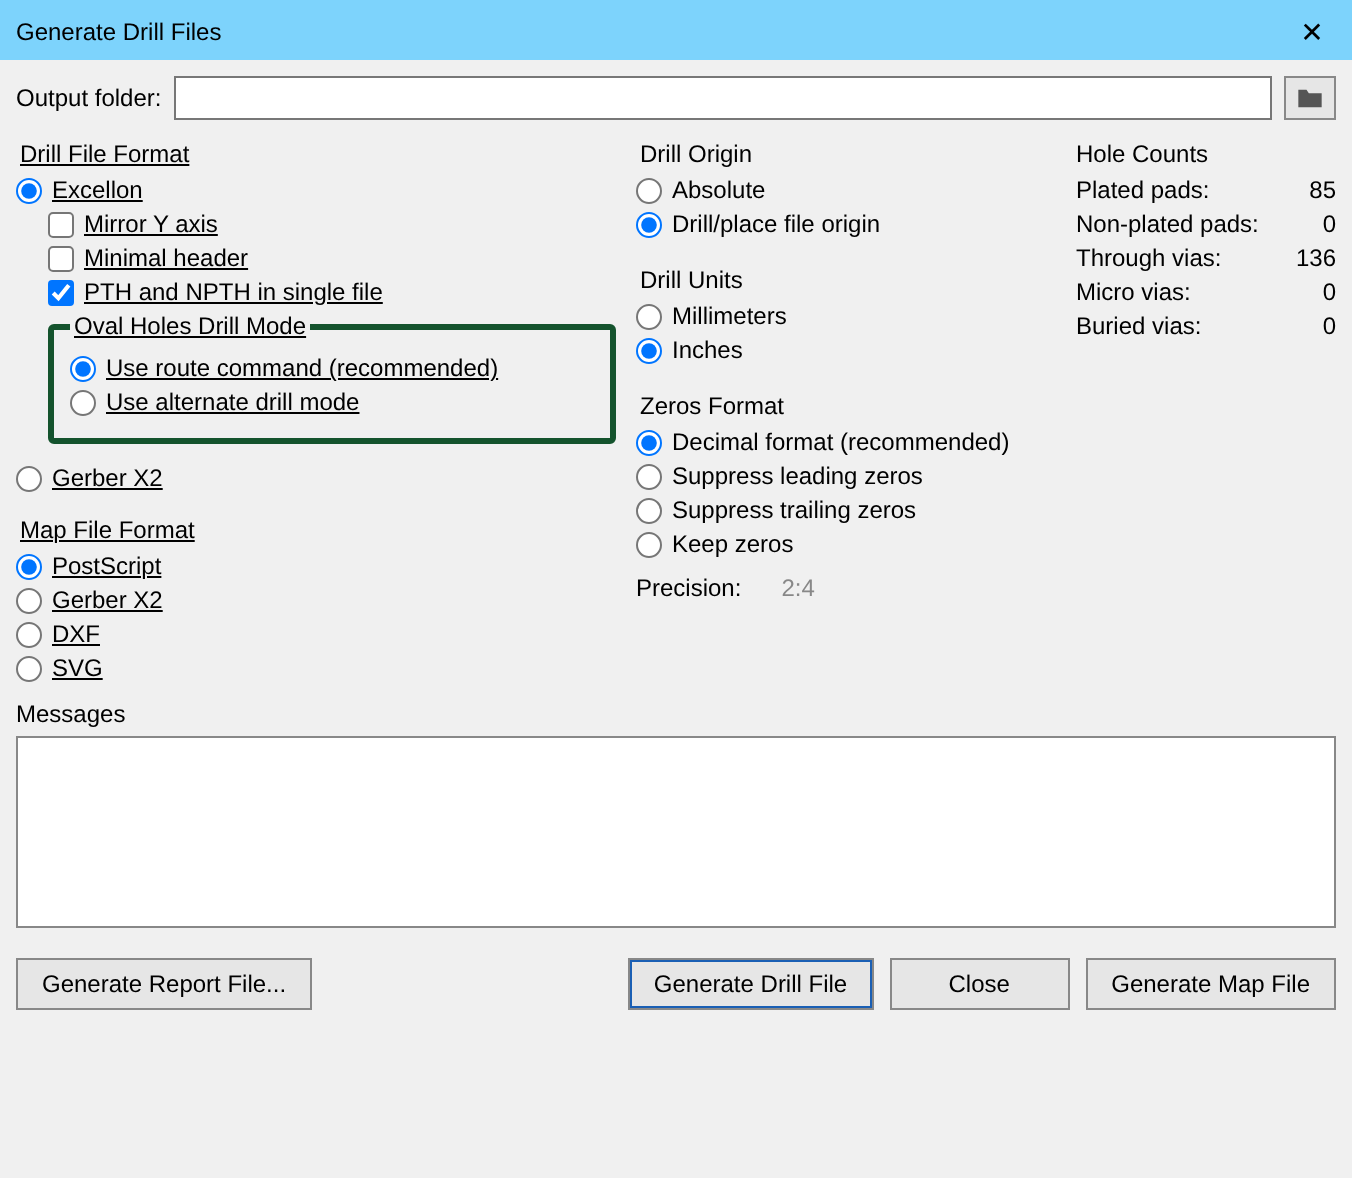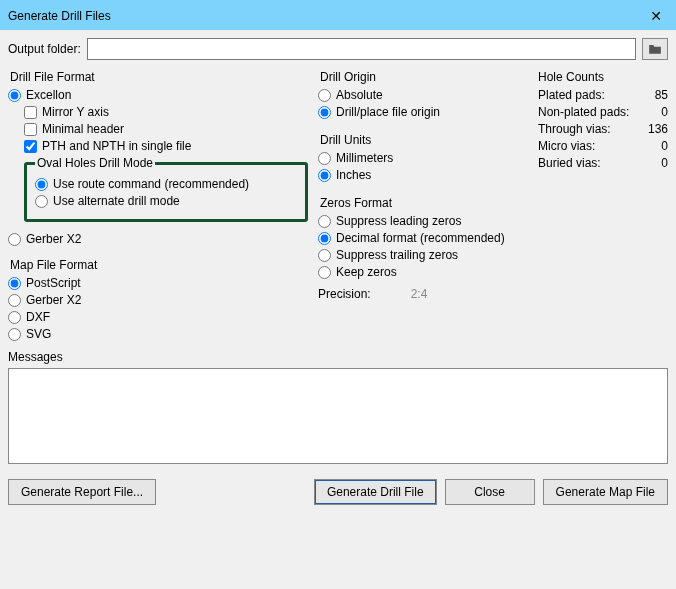--- a/index.html
+++ b/index.html
@@ -49,21 +49,21 @@
     width: 26px; height: 22px;
     border: 1px solid #888;
     background: #e6e6e6;
     display: flex; align-items: center; justify-content: center;
     cursor: pointer;
   }
   .columns {
     display: flex;
     gap: 10px;
   }
-  .col-left { flex: 0 0 300px; }
+  .col-left { flex: 0 0 300px; text-decoration: underline; }
   .col-mid  { flex: 0 0 210px; }
   .col-right{ flex: 1; }
   fieldset {
     border: 3px solid #14532d;
     padding: 4px 8px 8px 8px;
     margin: 0 0 10px 0;
     border-radius: 3px;
   }
   legend, .group-title {
     font-size: 12px;
@@ -91,21 +91,21 @@
     display: flex;
     justify-content: space-between;
     margin: 3px 0;
   }
   .precision-row {
     display: flex;
     align-items: center;
     gap: 20px;
     margin-top: 8px;
   }
-  .precision-row .val { color: #888; margin-left: 20px; }
+  .precision-row .val { color: #888; }
   .messages-area {
     margin-top: 6px;
   }
   .messages-area .msg-title { margin-bottom: 4px; }
   .messages-box {
     width: 100%;
     height: 96px;
     border: 1px solid #888;
     background: #fff;
     resize: none;
@@ -245,26 +245,26 @@
         </label>
         <label class="opt">
           <input type="radio" name="units" checked="" style="">
           <span>Inches</span>
         </label>
       </div>
 
       <div class="noborder" style="margin-top:14px">
         <div class="group-title">Zeros Format</div>
         <label class="opt">
+          <input type="radio" name="zeros" checked="" style="">
+          <span>Decimal format (recommended)</span>
+        </label>
+        <label class="opt">
           <input type="radio" name="zeros" style="">
           <span>Suppress leading zeros</span>
-        </label>
-        <label class="opt">
-          <input type="radio" name="zeros" checked="" style="">
-          <span>Decimal format (recommended)</span>
         </label>
         <label class="opt">
           <input type="radio" name="zeros" style="">
           <span>Suppress trailing zeros</span>
         </label>
         <label class="opt">
           <input type="radio" name="zeros" style="">
           <span>Keep zeros</span>
         </label>
       </div>

